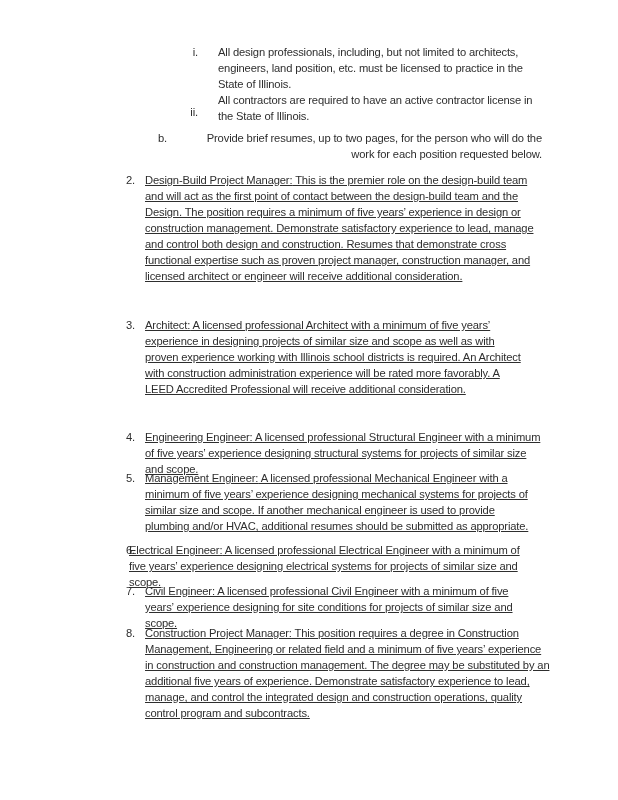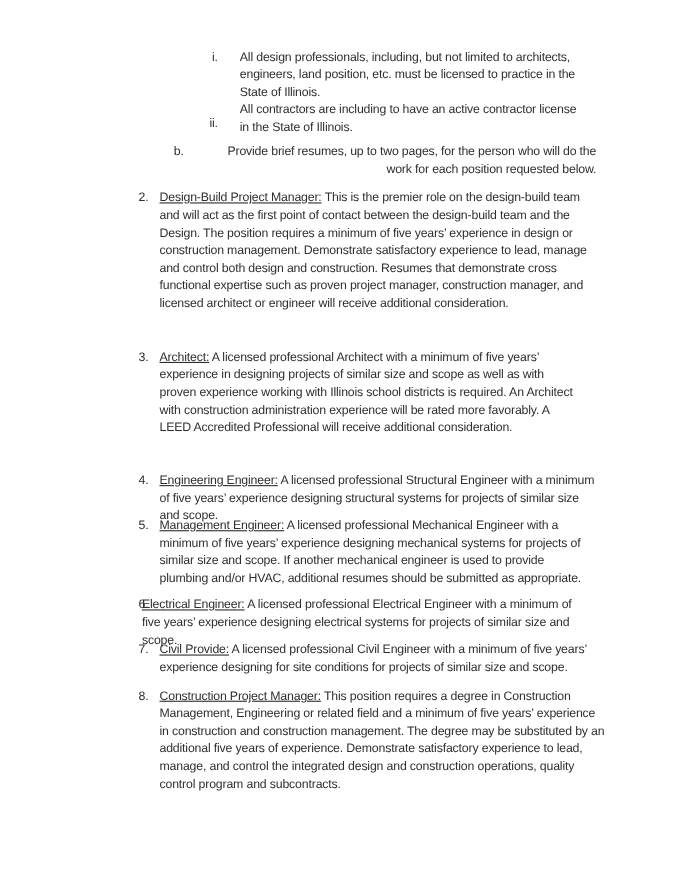--- a/index.html
+++ b/index.html
@@ -2,46 +2,46 @@
 <html><head>
   <meta charset="utf-8">
   <style>
     html, body { margin: 0; padding: 0; background: #ffffff; }
     body { width: 618px; height: 800px; position: relative; overflow: hidden;
       font-family: "Liberation Sans", "DejaVu Sans", sans-serif; color: #2e2e2e;
       font-size: 11.2px; letter-spacing: -0.15px; }
     .num { position: absolute; line-height: 16px; text-align: right; }
     .txt { position: absolute; line-height: 16px; }
     .u { text-decoration: underline; }
-    p { margin: 0; }
+    p { margin: 0; text-decoration: underline; }
   </style>
 </head>
 <body>
 
 <div class="num" style="left:180px; top:44px; width:18px;">i.</div>
 <div class="txt" style="left:218px; top:44px; width:316px;">All design professionals, including, but not limited to architects, engineers, land position, etc. must be licensed to practice in the State of Illinois.</div>
 
 <div class="num" style="left:180px; top:104px; width:18px;">ii.</div>
-<div class="txt" style="left:218px; top:92px; width:316px;">All contractors are including to have an active contractor license in the State of Illinois.</div>
+<div class="txt" style="left:218px; top:92px; width:316px;">All contractors are required to have an active contractor license in the State of Illinois.</div>
 
 <div class="num" style="left:158px; top:130px; width:18px; text-align:left;">b.</div>
 <div class="txt" style="left:182px; top:130px; width:360px;text-align:right;">Provide brief resumes, up to two pages, for the person who will do the work for each position requested below.</div>
 
 <div class="num" style="left:126px; top:172px; width:18px; text-align:left;">2.</div>
 <p class="txt" style="left:145px; top:172px; width:400px;"><span class="u">Design-Build Project Manager:</span><span> This is the premier role on the design-build team and will act as the first point of contact between the design-build team and the Design. The position requires a minimum of five years’ experience in design or construction management. Demonstrate satisfactory experience to lead, manage and control both design and construction. Resumes that demonstrate cross functional expertise such as proven project manager, construction manager, and licensed architect or engineer will receive additional consideration.</span></p>
 
 <div class="num" style="left:126px; top:317px; width:18px; text-align:left;">3.</div>
 <p class="txt" style="left:145px; top:317px; width:380px;"><span class="u">Architect:</span><span> A licensed professional Architect with a minimum of five years’ experience in designing projects of similar size and scope as well as with proven experience working with Illinois school districts is required. An Architect with construction administration experience will be rated more favorably. A LEED Accredited Professional will receive additional consideration.</span></p>
 
 <div class="num" style="left:126px; top:429px; width:18px; text-align:left;">4.</div>
 <p class="txt" style="left:145px; top:429px; width:400px;"><span class="u">Engineering Engineer:</span><span> A licensed professional Structural Engineer with a minimum of five years’ experience designing structural systems for projects of similar size and scope.</span></p>
 
 <div class="num" style="left:126px; top:470px; width:18px; text-align:left;">5.</div>
 <p class="txt" style="left:145px; top:470px; width:395px;"><span class="u">Management Engineer:</span><span> A licensed professional Mechanical Engineer with a minimum of five years’ experience designing mechanical systems for projects of similar size and scope. If another mechanical engineer is used to provide plumbing and/or HVAC, additional resumes should be submitted as appropriate.</span></p>
 
 <div class="num" style="left:126px; top:542px; width:18px; text-align:left;">6.</div>
 <p class="txt" style="left:129px; top:542px; width:400px;"><span class="u">Electrical Engineer:</span><span> A licensed professional Electrical Engineer with a minimum of five years’ experience designing electrical systems for projects of similar size and scope.</span></p>
 
 <div class="num" style="left:126px; top:583px; width:18px; text-align:left;">7.</div>
-<p class="txt" style="left:145px; top:583px; width:395px;"><span class="u">Civil Provide:</span><span> A licensed professional Civil Engineer with a minimum of five years’ experience designing for site conditions for projects of similar size and scope.</span></p>
+<p class="txt" style="left:145px; top:583px; width:395px;"><span class="u">Civil Engineer:</span><span> A licensed professional Civil Engineer with a minimum of five years’ experience designing for site conditions for projects of similar size and scope.</span></p>
 
 <div class="num" style="left:126px; top:625px; width:18px; text-align:left;">8.</div>
 <p class="txt" style="left:145px; top:625px; width:405px;"><span class="u">Construction Project Manager:</span><span> This position requires a degree in Construction Management, Engineering or related field and a minimum of five years’ experience in construction and construction management. The degree may be substituted by an additional five years of experience. Demonstrate satisfactory experience to lead, manage, and control the integrated design and construction operations, quality control program and subcontracts.</span></p>
 
 </body></html>

